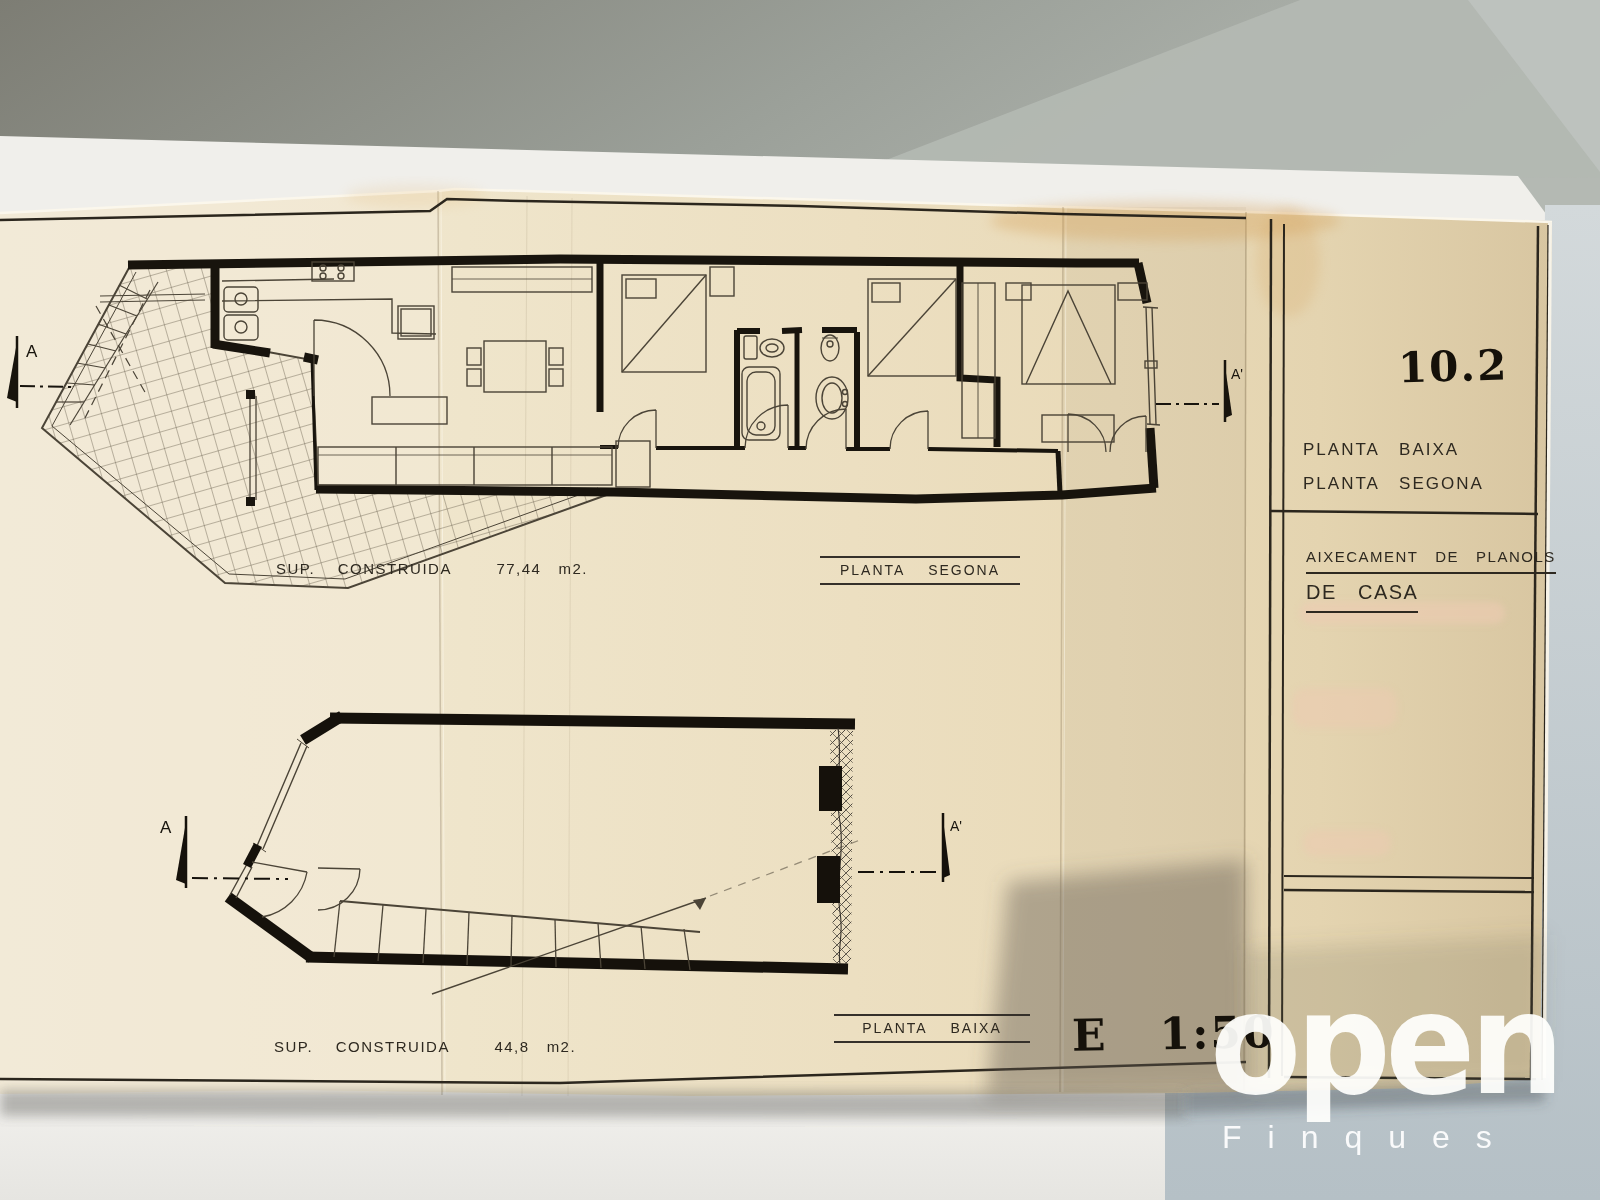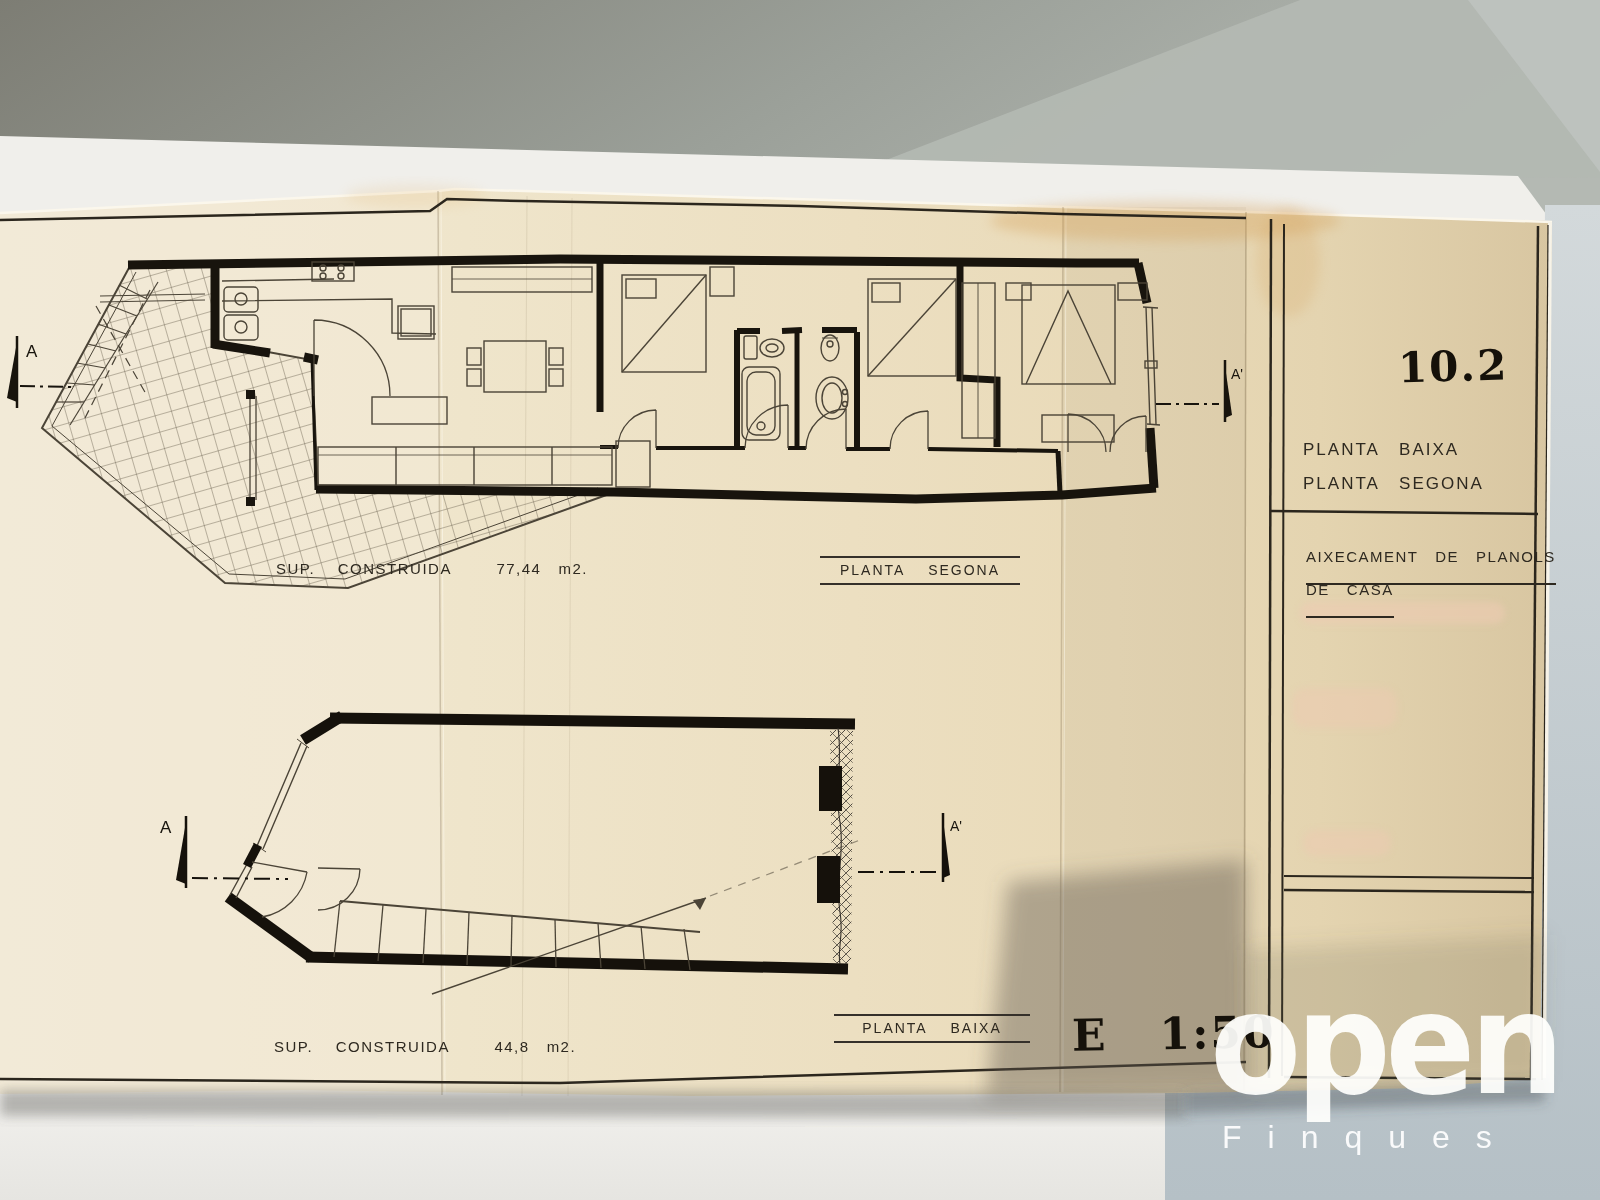--- a/index.html
+++ b/index.html
@@ -4,21 +4,21 @@
 <style>
   html,body{margin:0;padding:0;background:#9aa09a;}
   .stage{position:relative;width:1600px;height:1200px;overflow:hidden;
          font-family:"Liberation Sans",sans-serif;}
   .stage svg{position:absolute;left:0;top:0;}
   .lbl{position:absolute;white-space:pre;color:#2e2920;font-family:"Liberation Sans",sans-serif;}
   .cap{position:absolute;white-space:pre;color:#2e2920;text-align:center;
        border-top:2px solid #35302a;border-bottom:2px solid #35302a;
        padding:4px 0 5px;font-size:14px;letter-spacing:2px;}
   .sec{font-size:17px;color:#18140d;}
-  .underl{border-bottom:2px solid #2e2920;padding-bottom:18px;text-align:center;}
+  .underl{border-bottom:2px solid #2e2920;padding-bottom:7px;text-align:center;}
   .serifbig{font-family:"DejaVu Serif",serif;font-weight:700;color:#15110a;}
   .wm{position:absolute;left:1210px;top:975px;width:420px;pointer-events:none;}
   .wm-open{font-family:"DejaVu Sans",sans-serif;font-weight:700;font-size:140px;
            line-height:1;letter-spacing:-6px;color:rgba(255,255,253,0.93);
            transform:scaleX(0.95);transform-origin:left top;}
   .wm-sub{margin-top:4px;margin-left:12px;font-size:32px;letter-spacing:26px;
           font-weight:400;color:rgba(255,255,255,0.92);}
 </style>
 </head>
 <body>
@@ -331,21 +331,21 @@
 <div class="lbl sec" style="left:1231px;top:366px;font-size:14px">A'</div>
 <div class="lbl sec" style="left:160px;top:818px">A</div>
 <div class="lbl sec" style="left:950px;top:818px;font-size:14px">A'</div>
 
 <div class="lbl serifbig" style="left:1398px;top:342px;font-size:42px;letter-spacing:2px;transform:rotate(-1.5deg)">10.2</div>
 
 <div class="lbl" style="left:1303px;top:440px;font-size:17px;letter-spacing:2px">PLANTA   BAIXA</div>
 <div class="lbl" style="left:1303px;top:474px;font-size:17px;letter-spacing:2px">PLANTA   SEGONA</div>
 
 <div class="lbl underl" style="left:1306px;top:548px;font-size:15px;letter-spacing:1.5px">AIXECAMENT   DE   PLANOLS</div>
-<div class="lbl underl" style="left:1306px;top:581px;font-size:15px;letter-spacing:1.5px">DE   CASA</div>
+<div class="lbl underl" style="left:1306px;top:581px;font-size:20px;letter-spacing:1.5px">DE   CASA</div>
 
 <div class="lbl serifbig" style="left:1072px;top:1008px;font-size:44px;letter-spacing:2px;transform:rotate(-1deg)">E   1:50</div>
 
 <div class="wm">
   <div class="wm-open">open</div>
   <div class="wm-sub">Finques</div>
 </div>
 
 </div>
 

